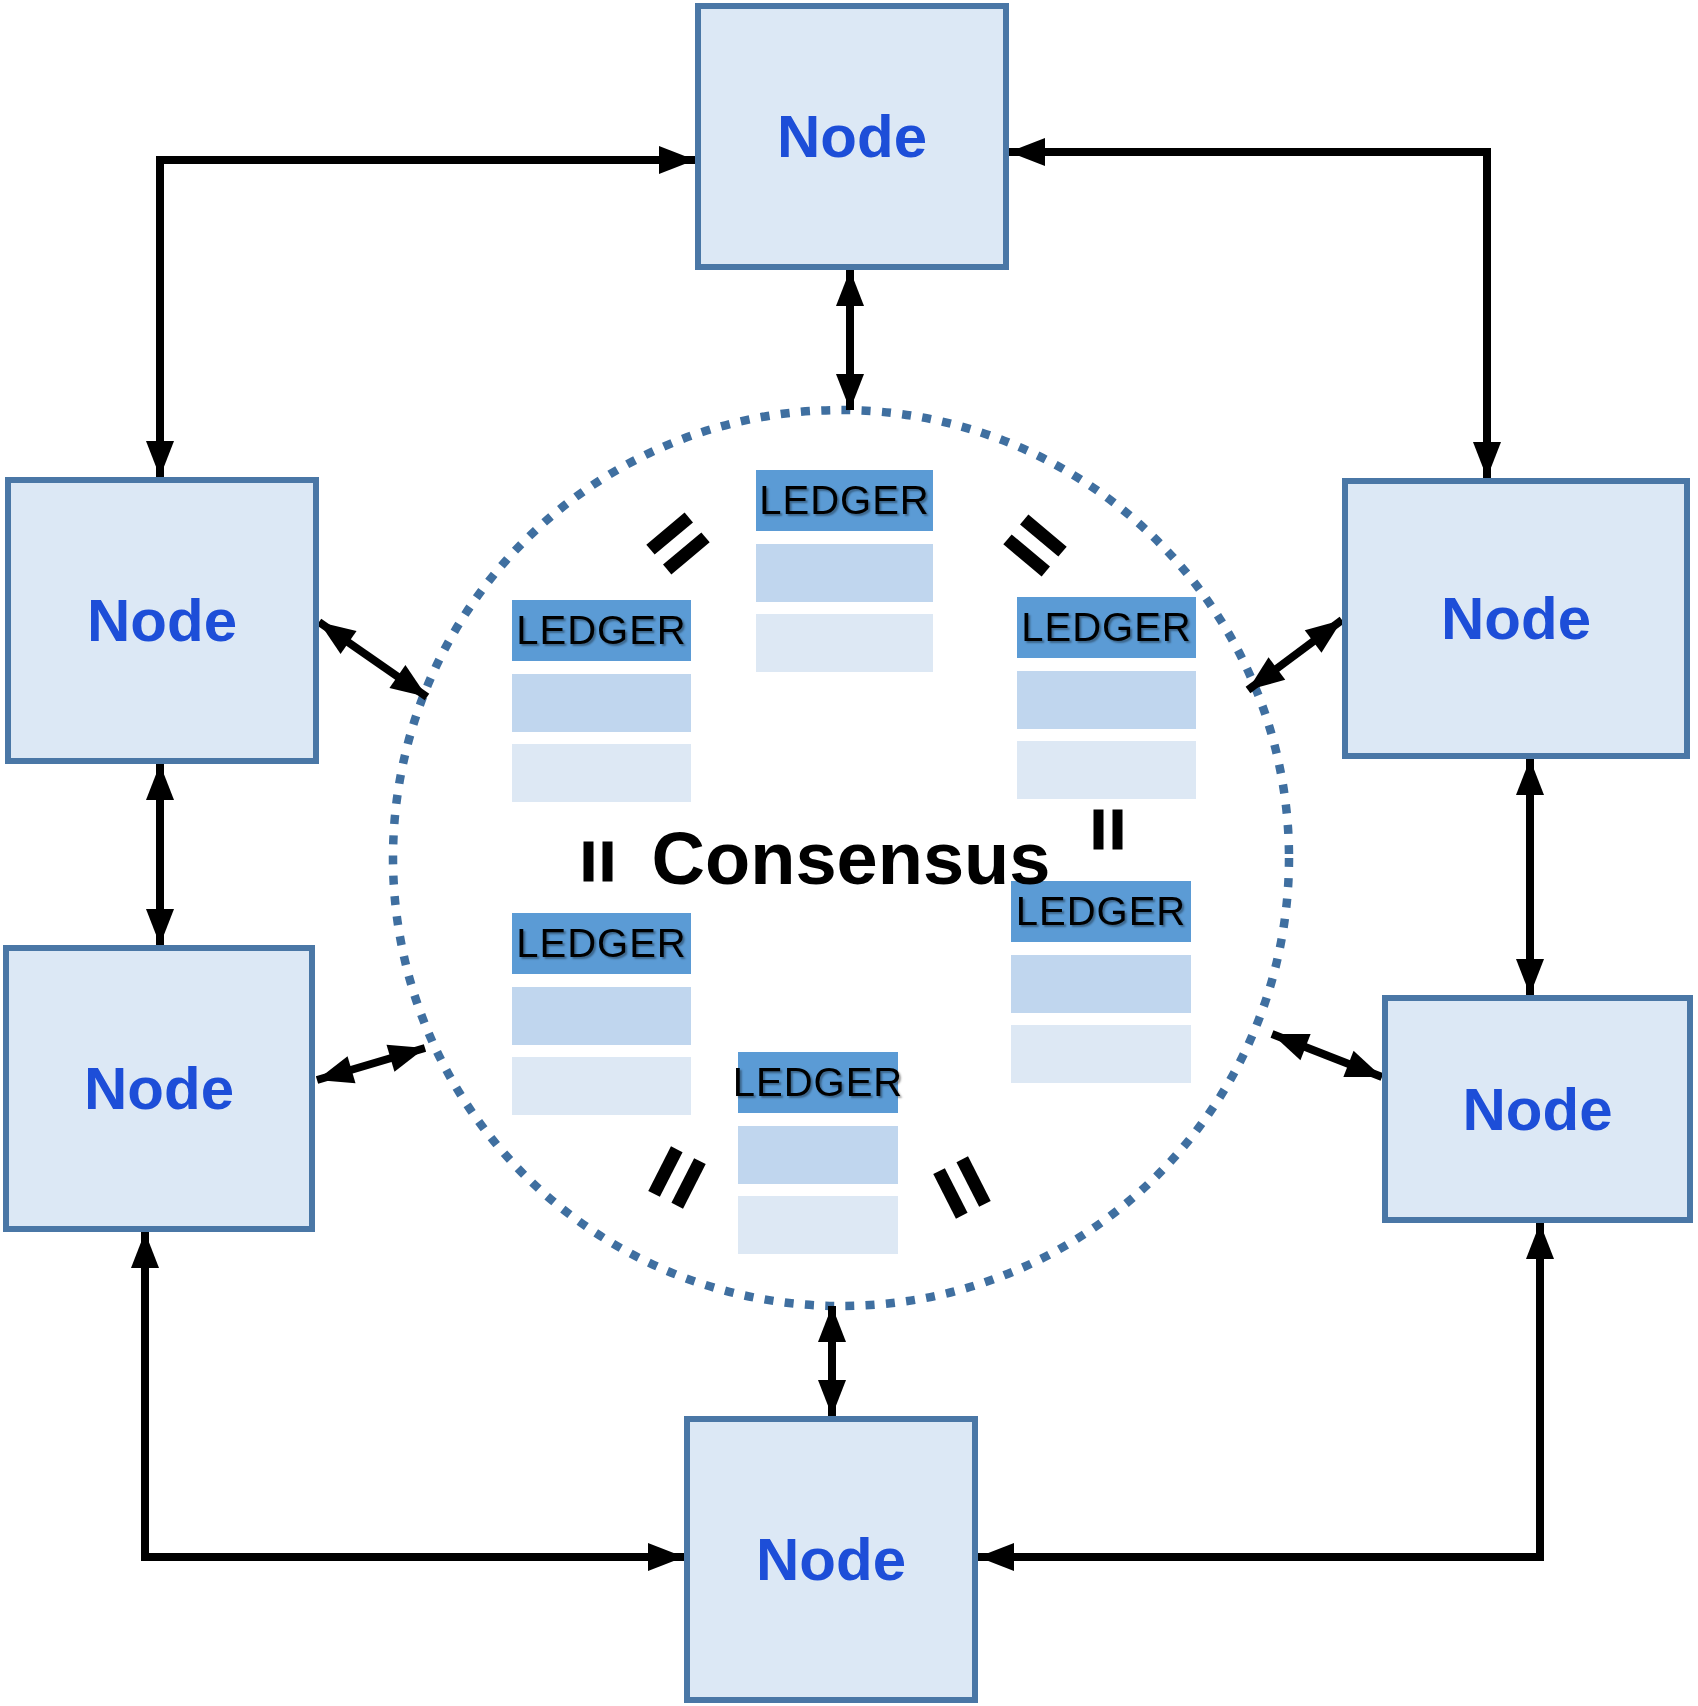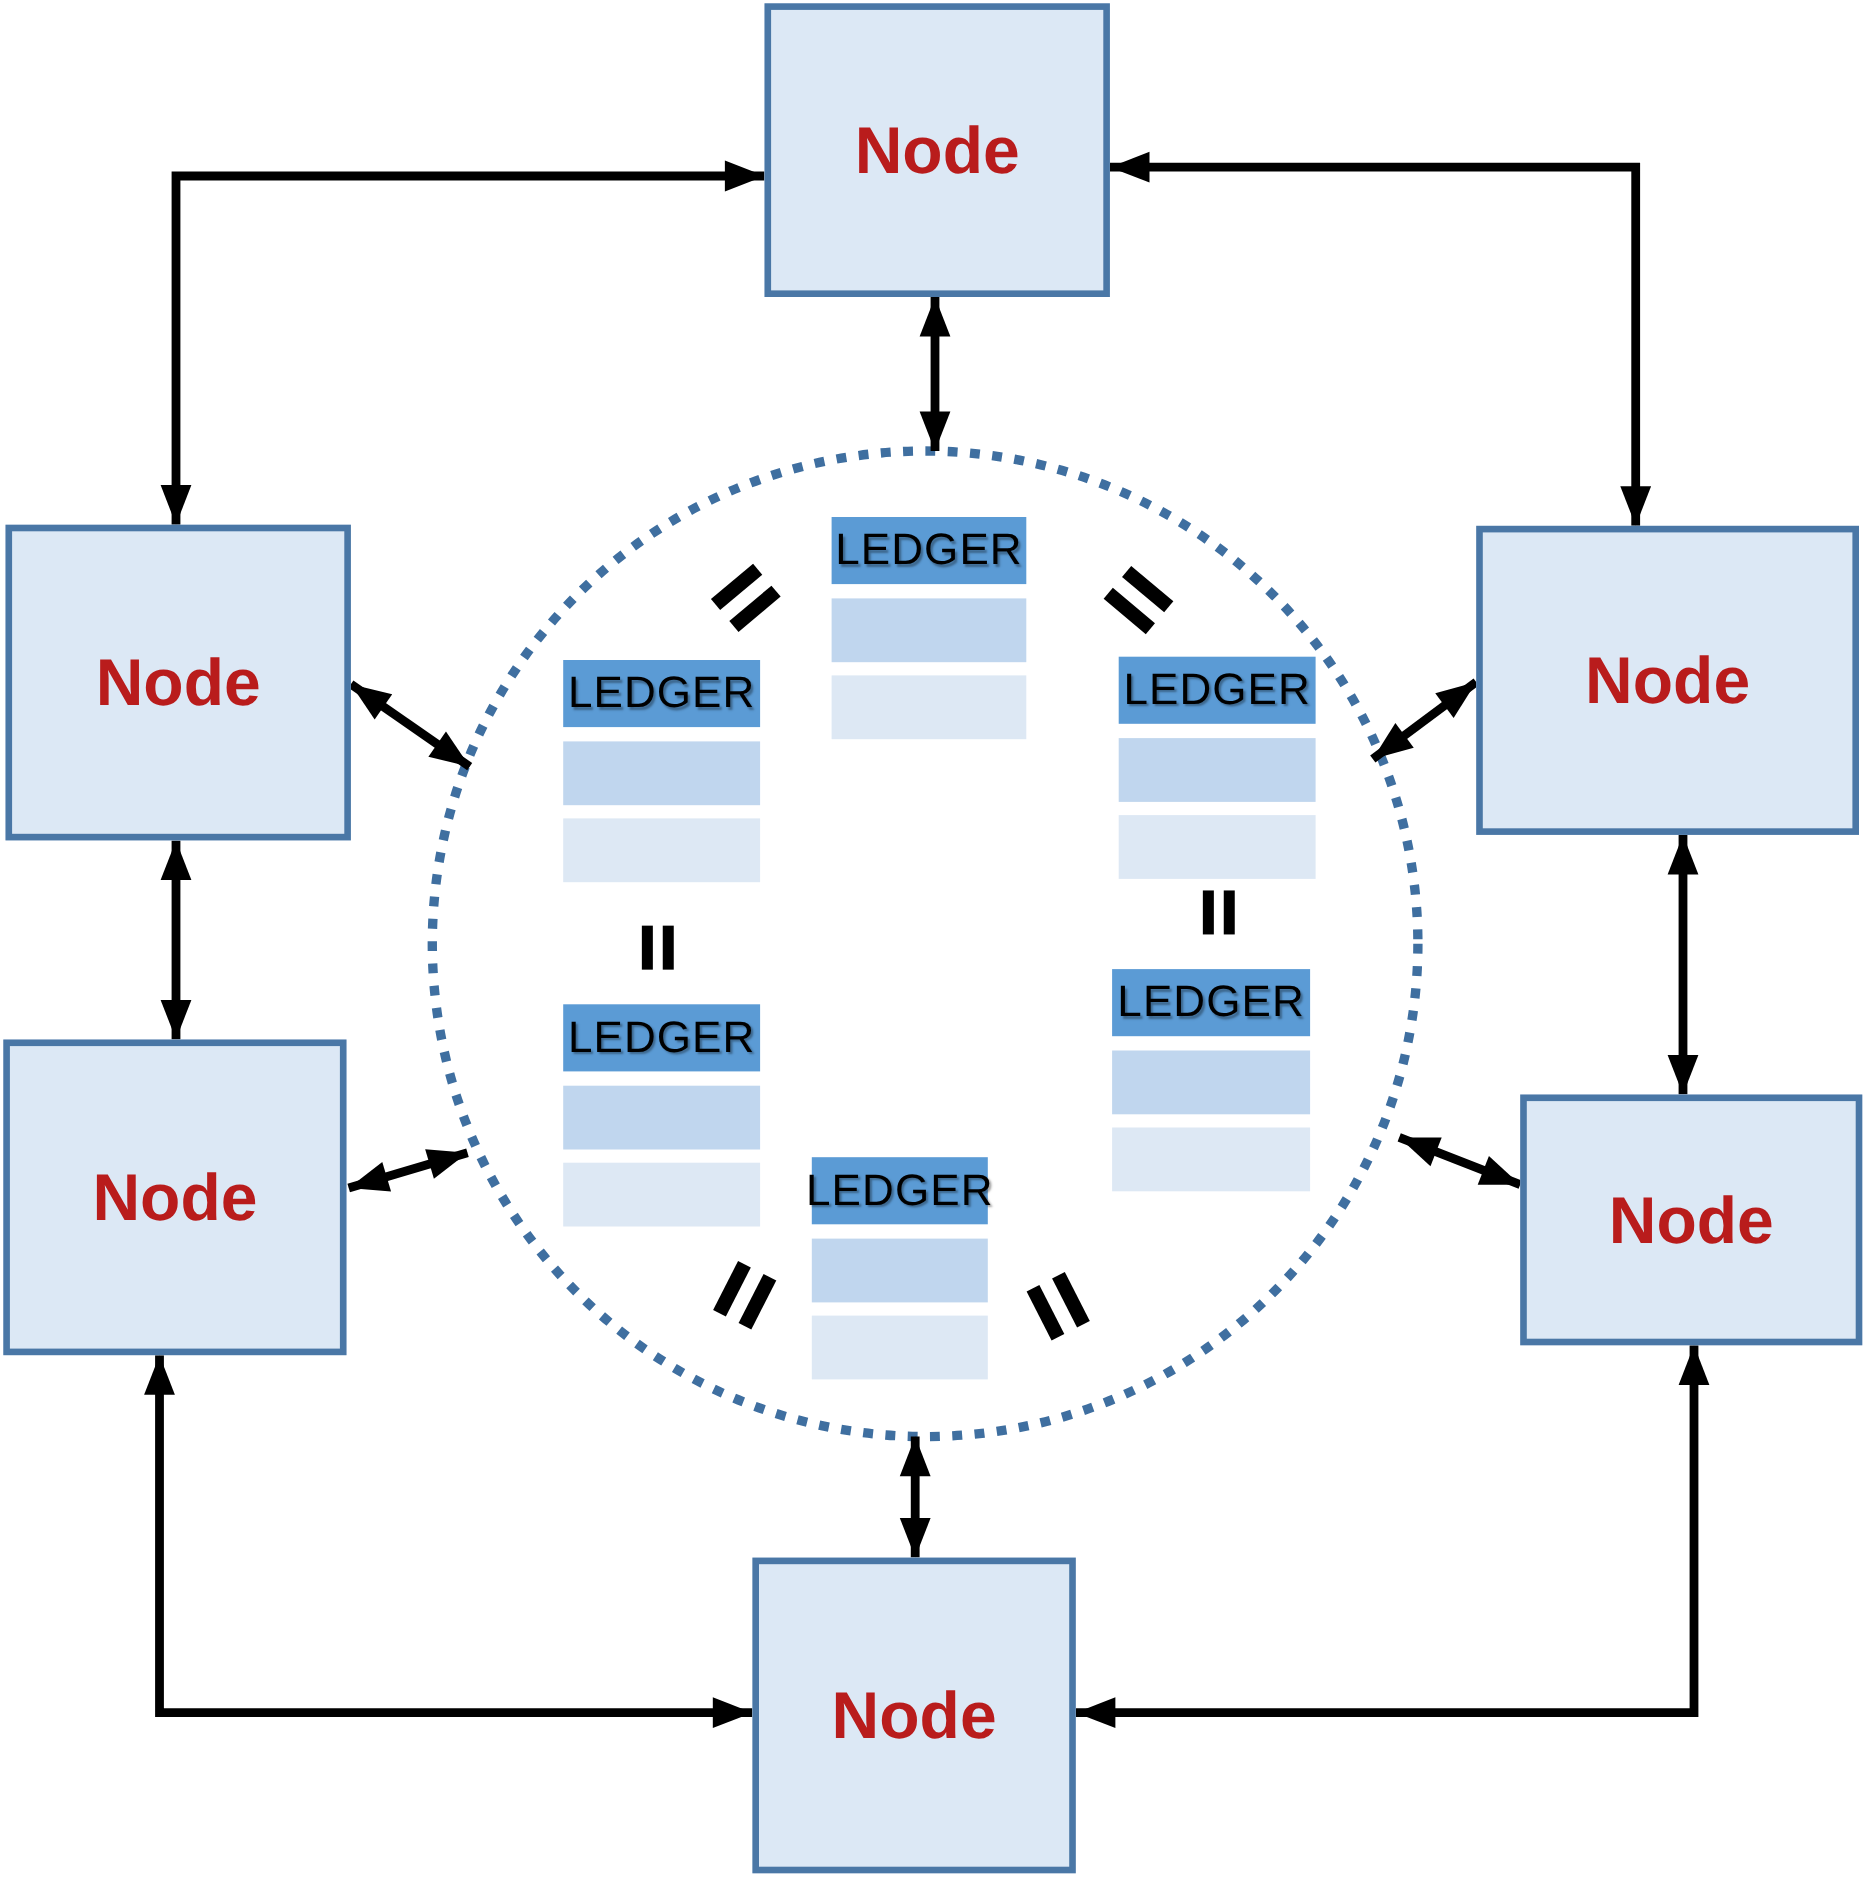--- a/index.html
+++ b/index.html
@@ -11,21 +11,21 @@
   .ring{fill:none;stroke:var(--circle_border,#3f6fa0);stroke-width:8.5;stroke-dasharray:9 11.3;}
 
   
   .arrow{fill:none;stroke:var(--arrow,#000000);stroke-width:8;stroke-linejoin:miter;}
   #ah path{fill:var(--arrow,#000000);}
 
   
   .node{position:absolute;box-sizing:border-box;background:var(--node_fill,#dce8f5);
         border:6px solid var(--node_border,#4a77a6);
         display:flex;align-items:center;justify-content:center;}
-  .node .lbl{font-size:60px;font-weight:bold;color:#b91c1c;letter-spacing:0px;}
+  .node .lbl{font-size:60px;font-weight:bold;color:#1d4ed8;letter-spacing:0px;}
   .node-top{left:695px;top:3px;width:314px;height:267px;}
   .node-left-upper{left:5px;top:477px;width:314px;height:287px;}
   .node-right-upper{left:1342px;top:478px;width:348px;height:281px;}
   .node-left-lower{left:3px;top:945px;width:312px;height:287px;}
   .node-right-lower{left:1382px;top:995px;width:311px;height:228px;}
   .node-bottom{left:684px;top:1416px;width:294px;height:287px;}
 
   
   .ledger{position:absolute;}
   .ledger .hd{height:61px;background:var(--ledger_header,#5b9bd5);display:flex;align-items:center;justify-content:center;
@@ -153,14 +153,15 @@
   </div>
   <div class="eq eq-bottom-left">
     <div class="b"></div>
     <div class="b"></div>
   </div>
   <div class="eq eq-bottom-right">
     <div class="b"></div>
     <div class="b"></div>
   </div>
 
+  <div class="consensus">Consensus</div>
 
 </div>
 
 </body></html>

